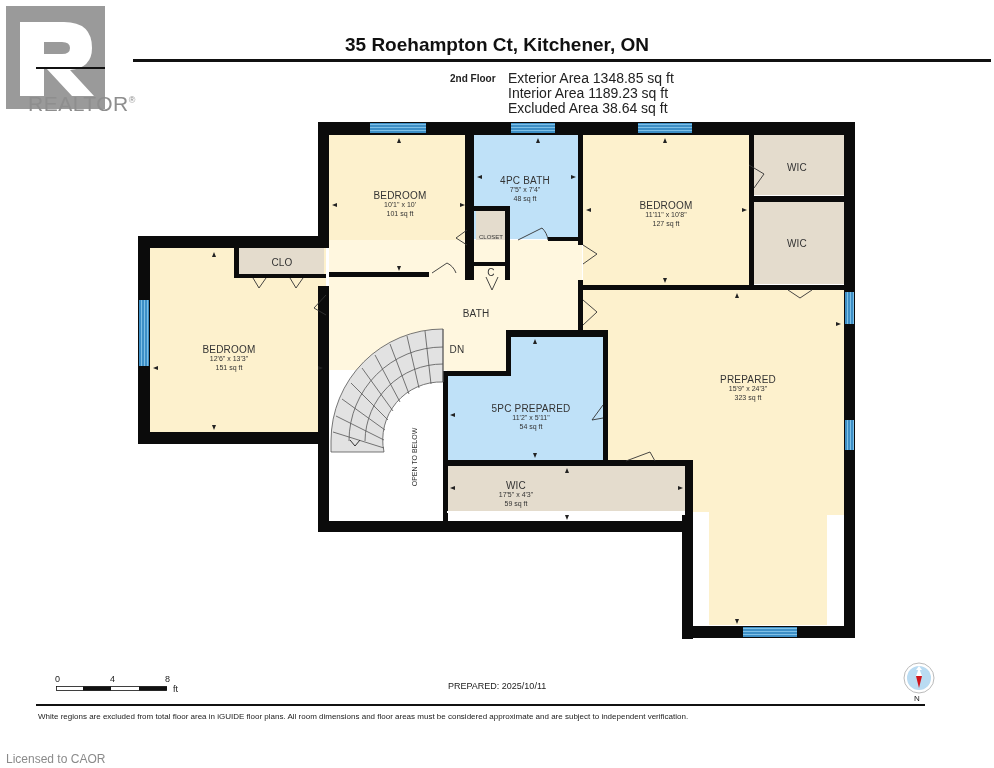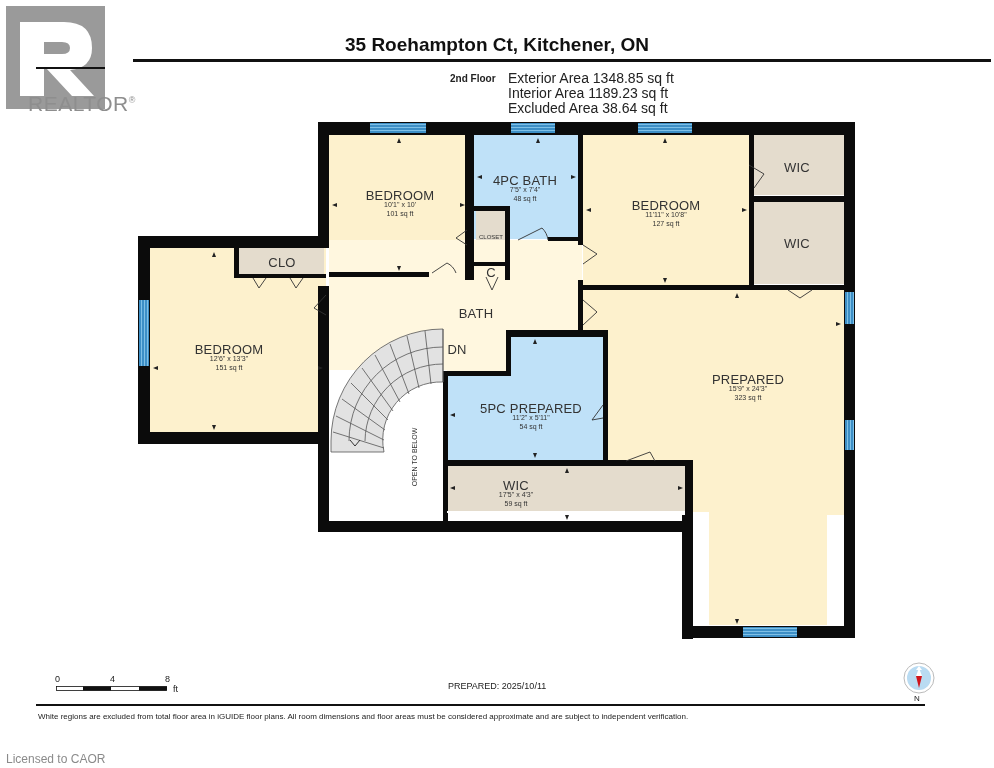--- a/index.html
+++ b/index.html
@@ -17,21 +17,21 @@
   
   .room { position:absolute; box-sizing:border-box; }
   .wall { position:absolute; background:#0b0b0b; }
   .win { position:absolute; background:#3d8fc6; background-image:repeating-linear-gradient(0deg, #3d8fc6 0 2px, #7fc0e6 2px 3px); }
   .winv { background-image:repeating-linear-gradient(90deg, #3d8fc6 0 2px, #7fc0e6 2px 3px); }
   .cream { background:#fdf1cd; }
   .hall { background:#fff7df; }
   .blue { background:#bfe1f8; }
   .beige { background:#e4dccd; }
   .label { position:absolute; text-align:center; font-size:7px; line-height:9px; color:#333; white-space:nowrap; transform:translateX(-50%); }
-  .label .name { font-size:13px; letter-spacing:0.2px;text-align:center; }
+  .label .name { font-size:10px; letter-spacing:0.2px;text-align:center; }
   
   .scale { left:55px; top:674px; font-size:9px; }
   .prepared { left:448px; top:681px; font-size:9px; color:#222; }
   .foot-rule { left:36px; top:704px; width:889px; height:2px; background:#111; }
   .disclaimer { left:38px; top:712px; font-size:8px; color:#222; }
   .licensed { left:6px; top:752px; font-size:12px; color:#8a8a8a; }
   .compass { left:903px; top:662px; width:32px; height:32px; }
   .compass-n { left:914px; top:694px; font-size:8px; }
 </style>
 </head>

